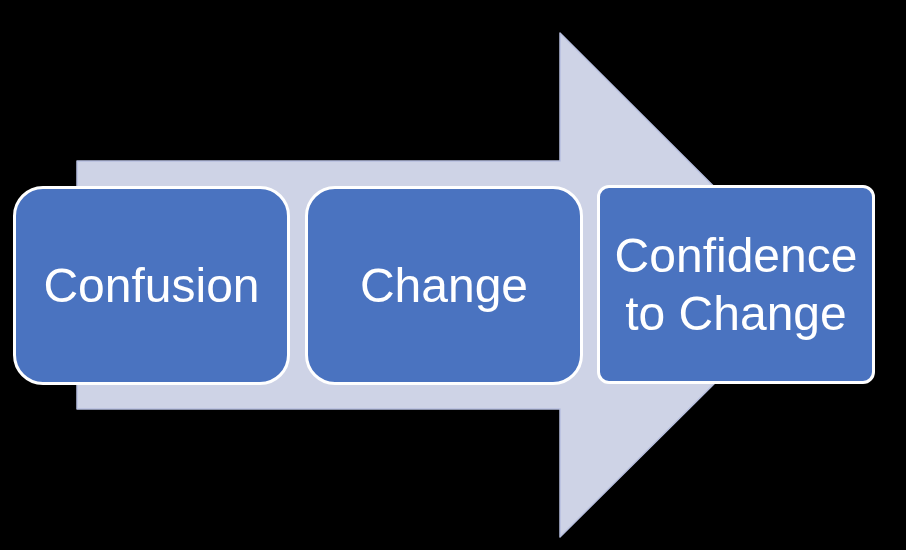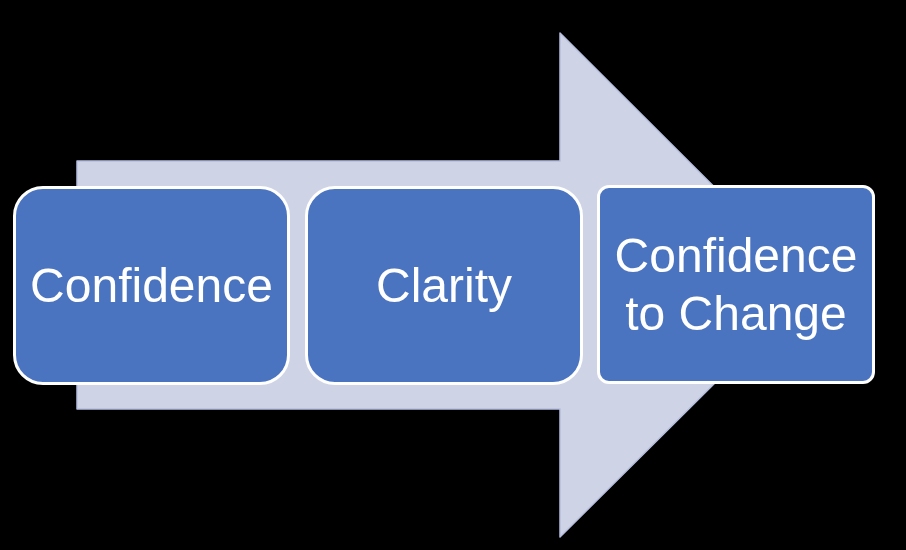--- a/index.html
+++ b/index.html
@@ -52,24 +52,24 @@
 </head>
 <body>
 
 <div class="diagram">
 
   <svg class="arrow-svg" viewBox="0 0 906 550" xmlns="http://www.w3.org/2000/svg" aria-hidden="true">
     <path d="M 77 161 L 560 161 L 560 33 L 813 285.5 L 560 537 L 560 409 L 77 409 Z" fill="var(--arrow-fill)" stroke="var(--arrow-stroke)" stroke-width="1.5" stroke-linejoin="round"></path>
   </svg>
 
   <div class="step-box step-1">
-    <span class="step-label">Confidence</span>
+    <span class="step-label">Confusion</span>
   </div>
 
   <div class="step-box step-2">
-    <span class="step-label">Clarity</span>
+    <span class="step-label">Change</span>
   </div>
 
   <div class="step-box step-3">
     <span class="step-label">Confidence to Change</span>
   </div>
 
 </div>
 
 </body></html>

